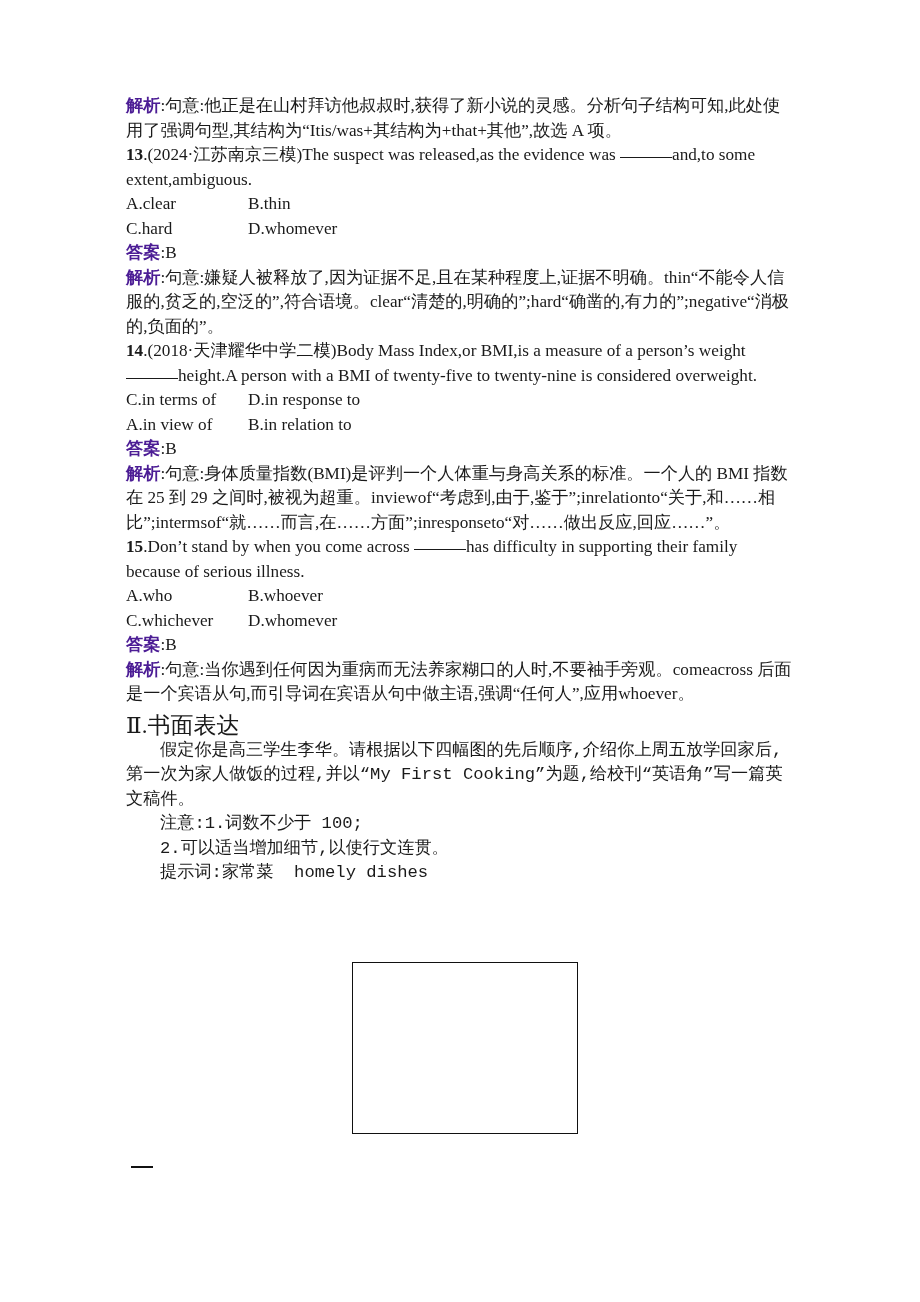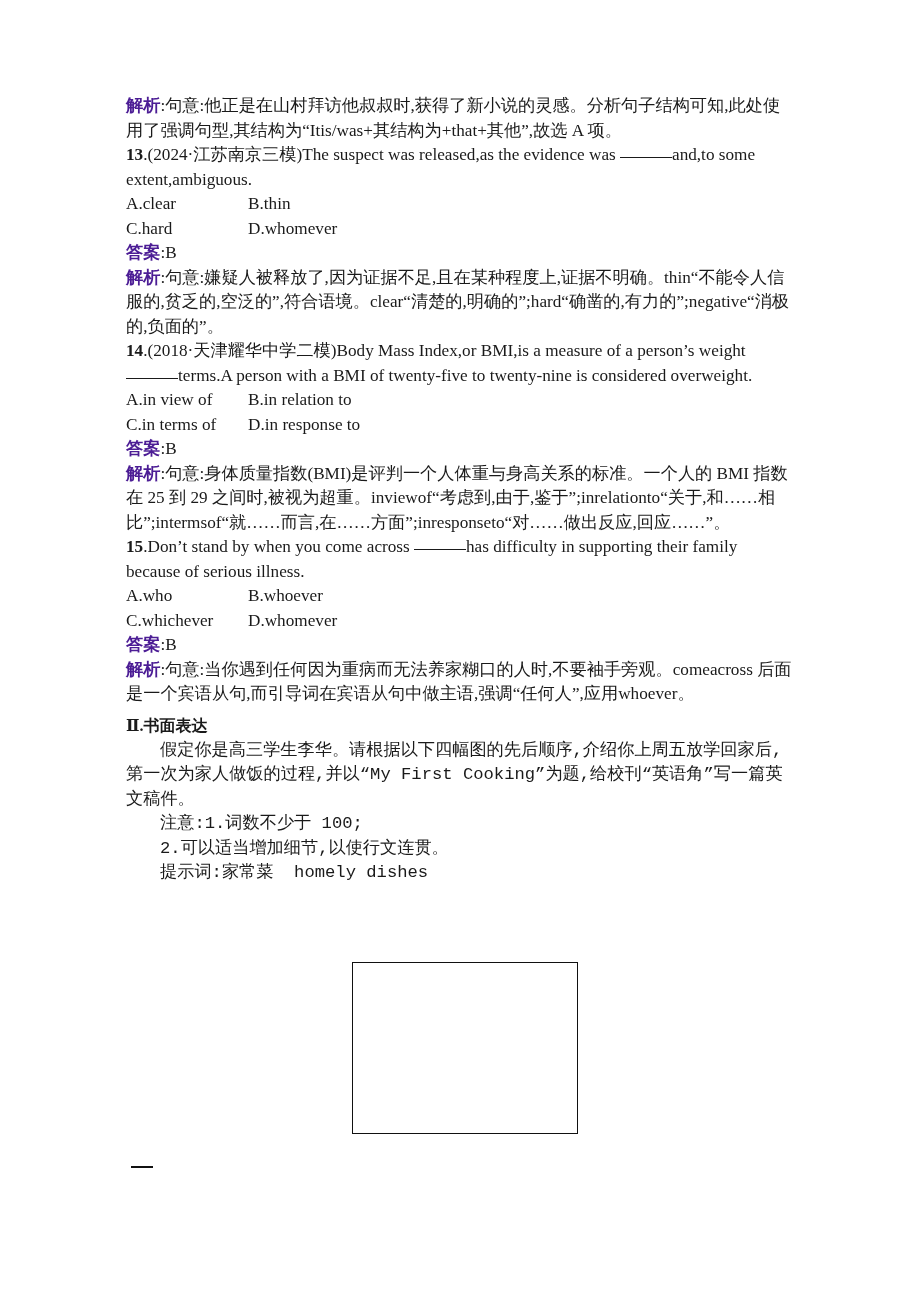--- a/index.html
+++ b/index.html
@@ -52,22 +52,22 @@
     display: block;
     font-size: 17.2px;
     line-height: 24.5px;
   }
   .opts .o {
     display: inline-block;
   }
   .opt-a { width: 122px; }
   .opt-c { width: 122px; }
   .sect-head {
-    font-weight: bold;
-    font-size: 16px;
+    font-weight: normal;
+    font-size: 23px;
     line-height: 26px;
     margin-top: 6px;
   }
   .indent2 { text-indent: 34px; font-family: Liberation Mono, monospace; }
   .indent1 { padding-left: 34px; font-family: Liberation Mono, monospace; }
   .cjk { font-family: "Liberation Serif", "DejaVu Serif", serif; }
 
   
   .figure-wrap {
     position: absolute;
@@ -109,23 +109,23 @@
   <div class="content">
 
     <div class="line para"><span class="redlbl">解析</span><span class="cjk">:句意:他正是在山村拜访他叔叔时,获得了新小说的灵感。分析句子结构可知,此处使用了强调句型,其结构为“Itis/was+其结构为+that+其他”,故选 A 项。</span></div>
 
     <div class="line para"><span class="qnum">13</span><span>.</span><span class="cjk">(2024·江苏南京三模)</span><span>The suspect was released,as the evidence was </span><span class="blank"></span><span>and,to some extent,ambiguous.</span></div>
     <div class="opts"><span class="o opt-a">A.clear</span><span class="o">B.thin</span></div>
     <div class="opts"><span class="o opt-c">C.hard</span><span class="o">D.whomever</span></div>
     <div class="line para"><span class="redlbl">答案</span><span>:B</span></div>
     <div class="line para"><span class="redlbl">解析</span><span class="cjk">:句意:嫌疑人被释放了,因为证据不足,且在某种程度上,证据不明确。thin“不能令人信服的,贫乏的,空泛的”,符合语境。clear“清楚的,明确的”;hard“确凿的,有力的”;negative“消极的,负面的”。</span></div>
 
-    <div class="line para"><span class="qnum">14</span><span>.</span><span class="cjk">(2018·天津耀华中学二模)</span><span>Body Mass Index,or BMI,is a measure of a person’s weight </span><span class="blank"></span><span>terms.A person with a BMI of twenty-five to twenty-nine is considered overweight.</span></div>
+    <div class="line para"><span class="qnum">14</span><span>.</span><span class="cjk">(2018·天津耀华中学二模)</span><span>Body Mass Index,or BMI,is a measure of a person’s weight </span><span class="blank"></span><span>height.A person with a BMI of twenty-five to twenty-nine is considered overweight.</span></div>
+    <div class="opts"><span class="o opt-c">C.in terms of</span><span class="o">D.in response to</span></div>
     <div class="opts"><span class="o opt-a">A.in view of</span><span class="o">B.in relation to</span></div>
-    <div class="opts"><span class="o opt-c">C.in terms of</span><span class="o">D.in response to</span></div>
     <div class="line para"><span class="redlbl">答案</span><span>:B</span></div>
     <div class="line para"><span class="redlbl">解析</span><span class="cjk">:句意:身体质量指数(BMI)是评判一个人体重与身高关系的标准。一个人的 BMI 指数在 25 到 29 之间时,被视为超重。inviewof“考虑到,由于,鉴于”;inrelationto“关于,和……相比”;intermsof“就……而言,在……方面”;inresponseto“对……做出反应,回应……”。</span></div>
 
     <div class="line para"><span class="qnum">15</span><span>.</span><span>Don’t stand by when you come across </span><span class="blank"></span><span>has difficulty in supporting their family because of serious illness.</span></div>
     <div class="opts"><span class="o opt-a">A.who</span><span class="o">B.whoever</span></div>
     <div class="opts"><span class="o opt-c">C.whichever</span><span class="o">D.whomever</span></div>
     <div class="line para"><span class="redlbl">答案</span><span>:B</span></div>
     <div class="line para"><span class="redlbl">解析</span><span class="cjk">:句意:当你遇到任何因为重病而无法养家糊口的人时,不要袖手旁观。comeacross 后面是一个宾语从句,而引导词在宾语从句中做主语,强调“任何人”,应用whoever。</span></div>
 
     <div class="sect-head">Ⅱ.书面表达</div>

